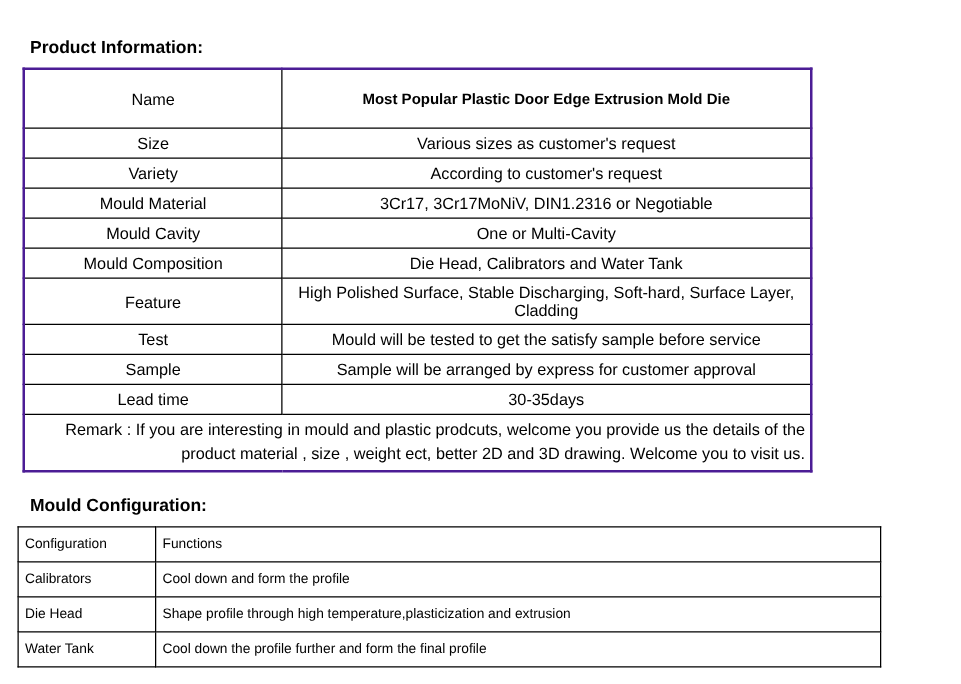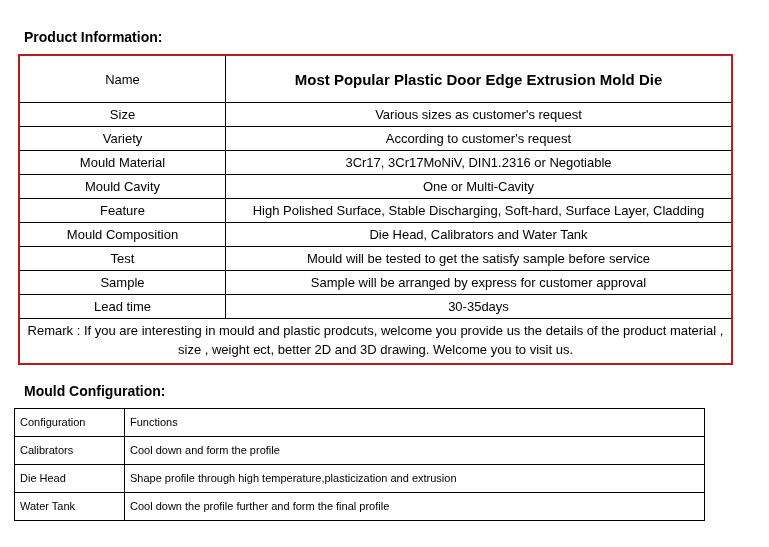--- a/index.html
+++ b/index.html
@@ -22,46 +22,46 @@
   .section-title {
     font-size: 14px;
     font-weight: bold;
     margin: 0 0 9px 6px;
   }
   table {
     border-collapse: collapse;
     table-layout: fixed;
   }
   .product-table {
-    width: 715px;
-    border: 2px solid #b91c1c;
+    width: 632px;
+    border: 2px solid #4c1d95;
     margin-bottom: 18px;
   }
   .product-table td {
     border: 1px solid #000000;
     font-size: 13px;
     padding: 3px 6px;
     text-align: center;
     vertical-align: middle;
     overflow: hidden;
   }
   .product-table .col-label { width: 193px; }
   .product-table tr.name-row td {
     height: 40px;
   }
   .product-table .name-value {
     font-weight: bold;
-    font-size: 15px;
+    font-size: 12px;
   }
   .product-table tr.data-row td {
     height: 17px;
     text-align: center;
   }
   .product-table td.remark-cell {
-    text-align: center;
+    text-align: right;
     padding: 3px 4px;
     line-height: 1.45;
     height: auto;
   }
   .config-table {
     width: 691px;
     margin-left: -4px;
     border: 1px solid #000000;
   }
   .config-table td {
@@ -98,26 +98,26 @@
     </tr>
     <tr class="data-row">
       <td class="col-label">Mould Material</td>
       <td>3Cr17, 3Cr17MoNiV, DIN1.2316 or Negotiable</td>
     </tr>
     <tr class="data-row">
       <td class="col-label">Mould Cavity</td>
       <td>One or Multi-Cavity</td>
     </tr>
     <tr class="data-row">
+      <td class="col-label">Mould Composition</td>
+      <td>Die Head, Calibrators and Water Tank</td>
+    </tr>
+    <tr class="data-row">
       <td class="col-label">Feature</td>
       <td>High Polished Surface, Stable Discharging, Soft-hard, Surface Layer, Cladding</td>
-    </tr>
-    <tr class="data-row">
-      <td class="col-label">Mould Composition</td>
-      <td>Die Head, Calibrators and Water Tank</td>
     </tr>
     <tr class="data-row">
       <td class="col-label">Test</td>
       <td>Mould will be tested to get the satisfy sample before service</td>
     </tr>
     <tr class="data-row">
       <td class="col-label">Sample</td>
       <td>Sample will be arranged by express for customer approval</td>
     </tr>
     <tr class="data-row">

